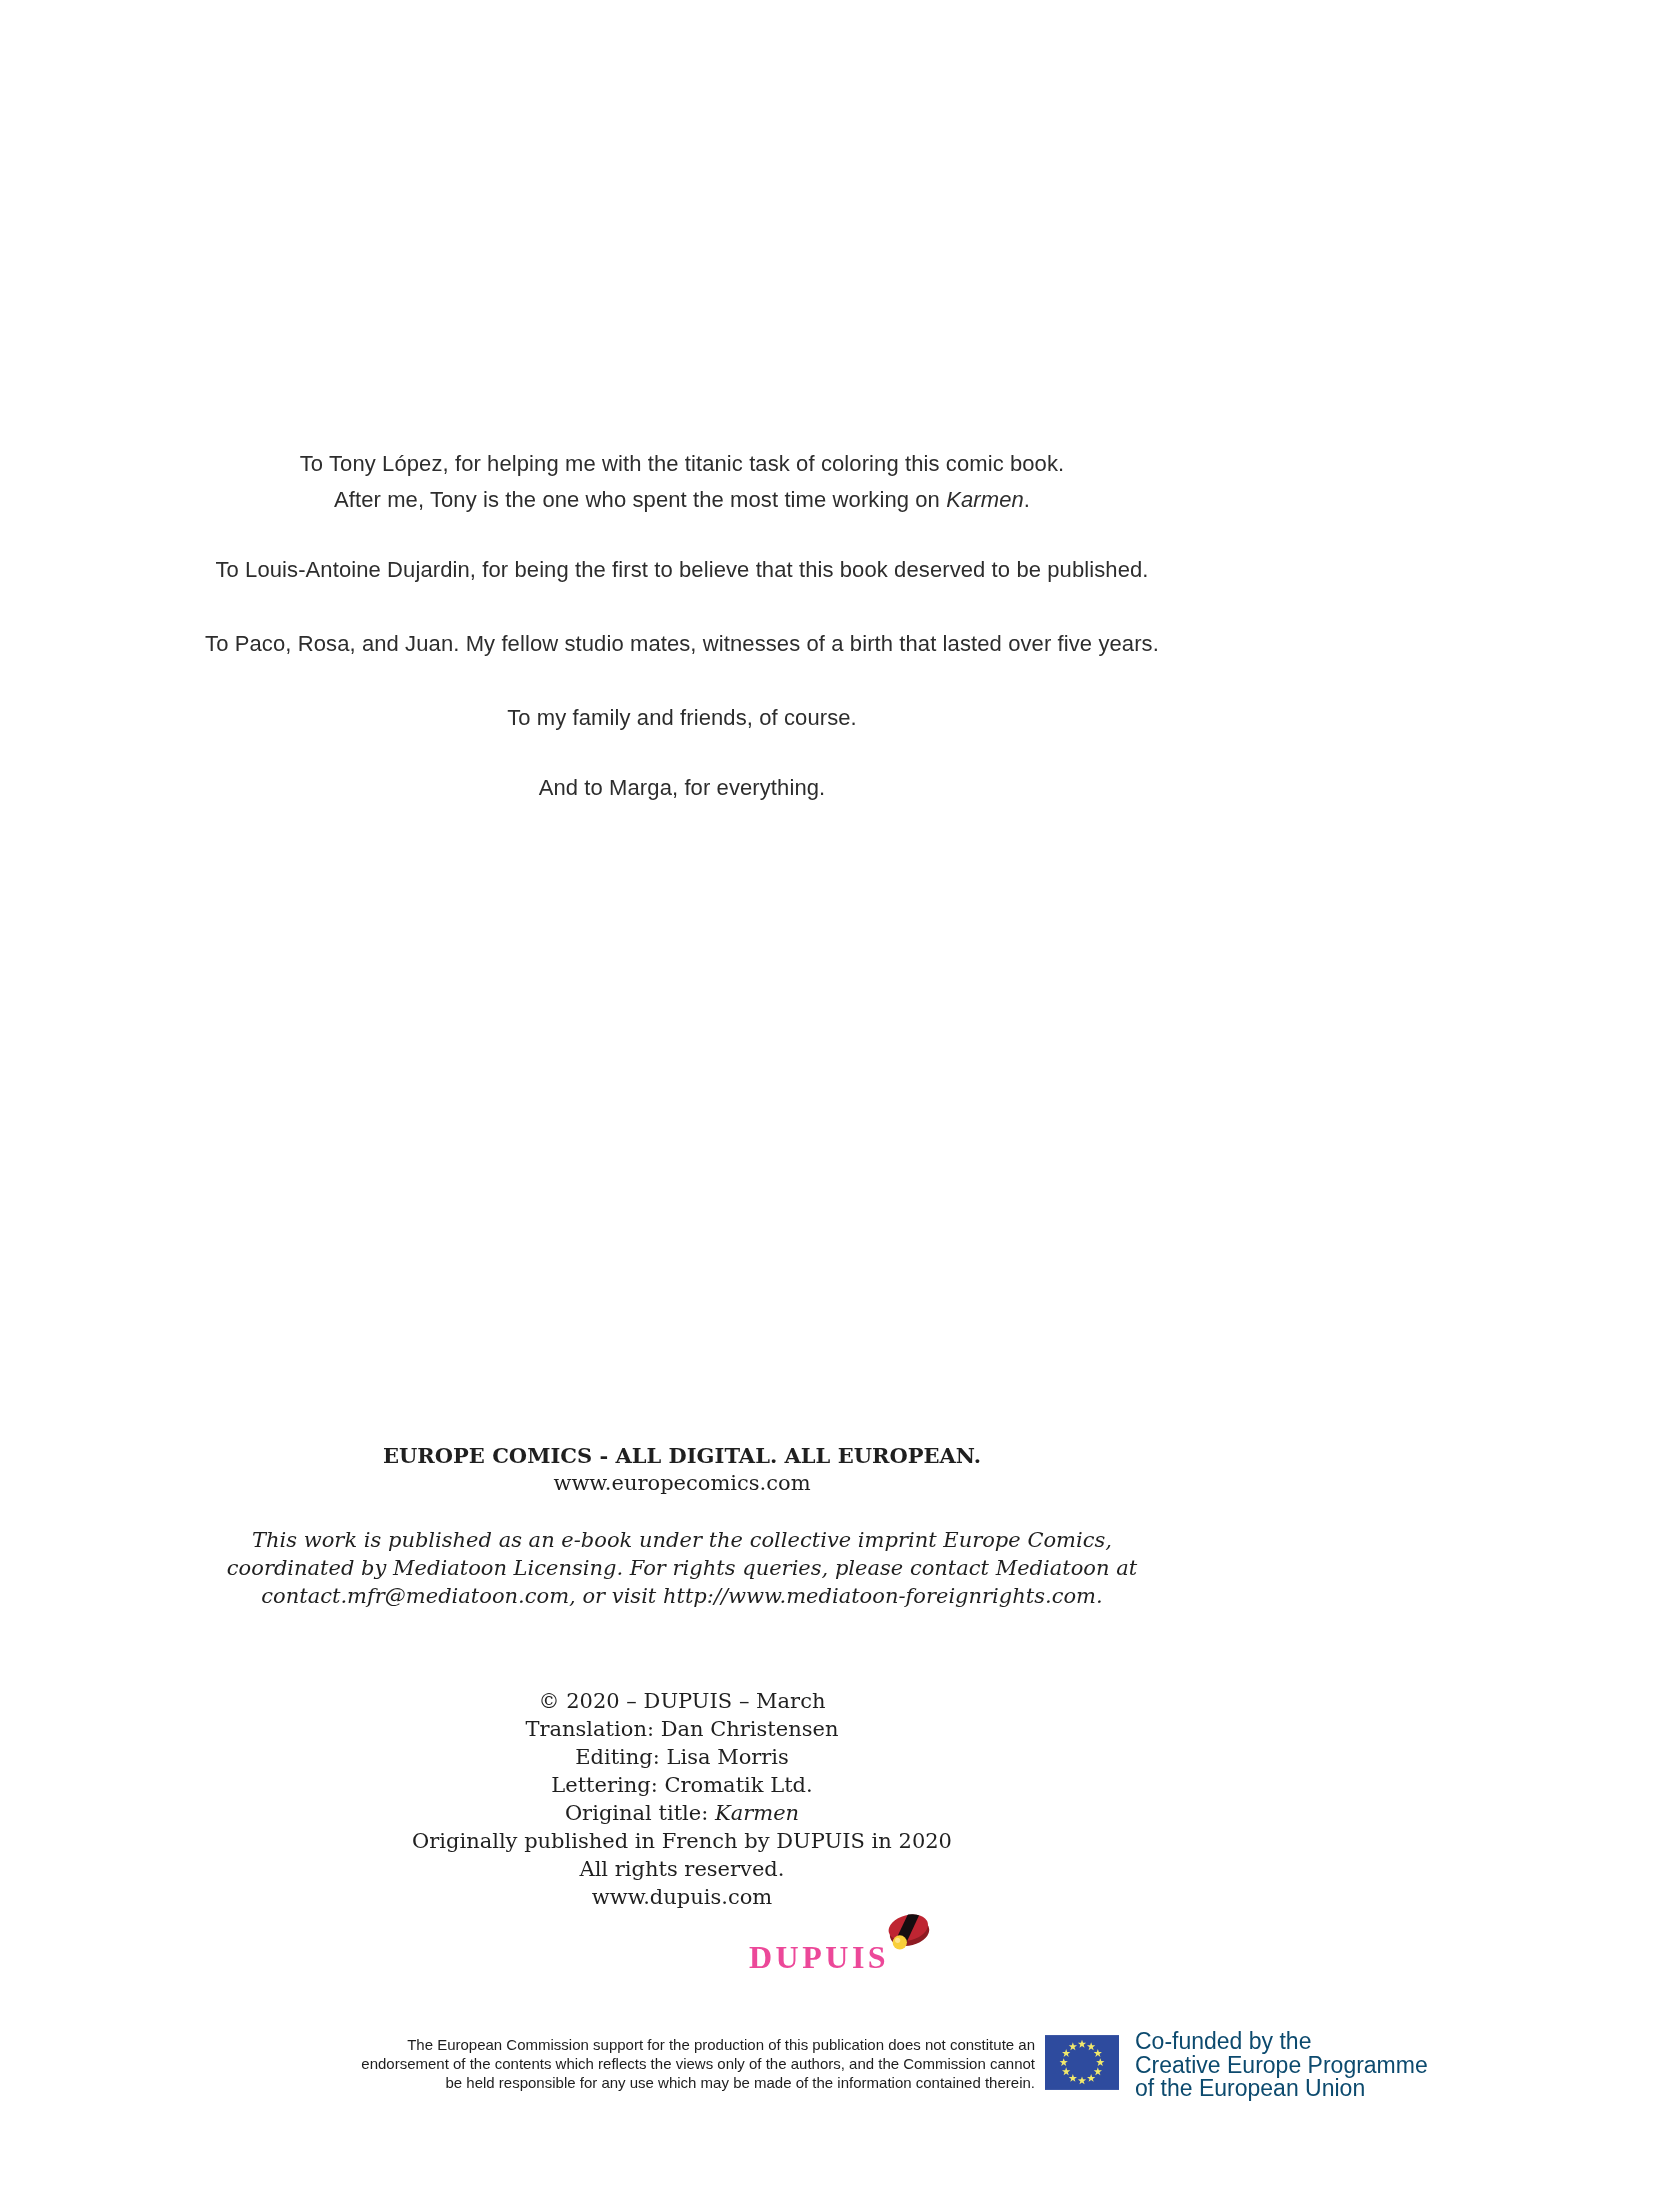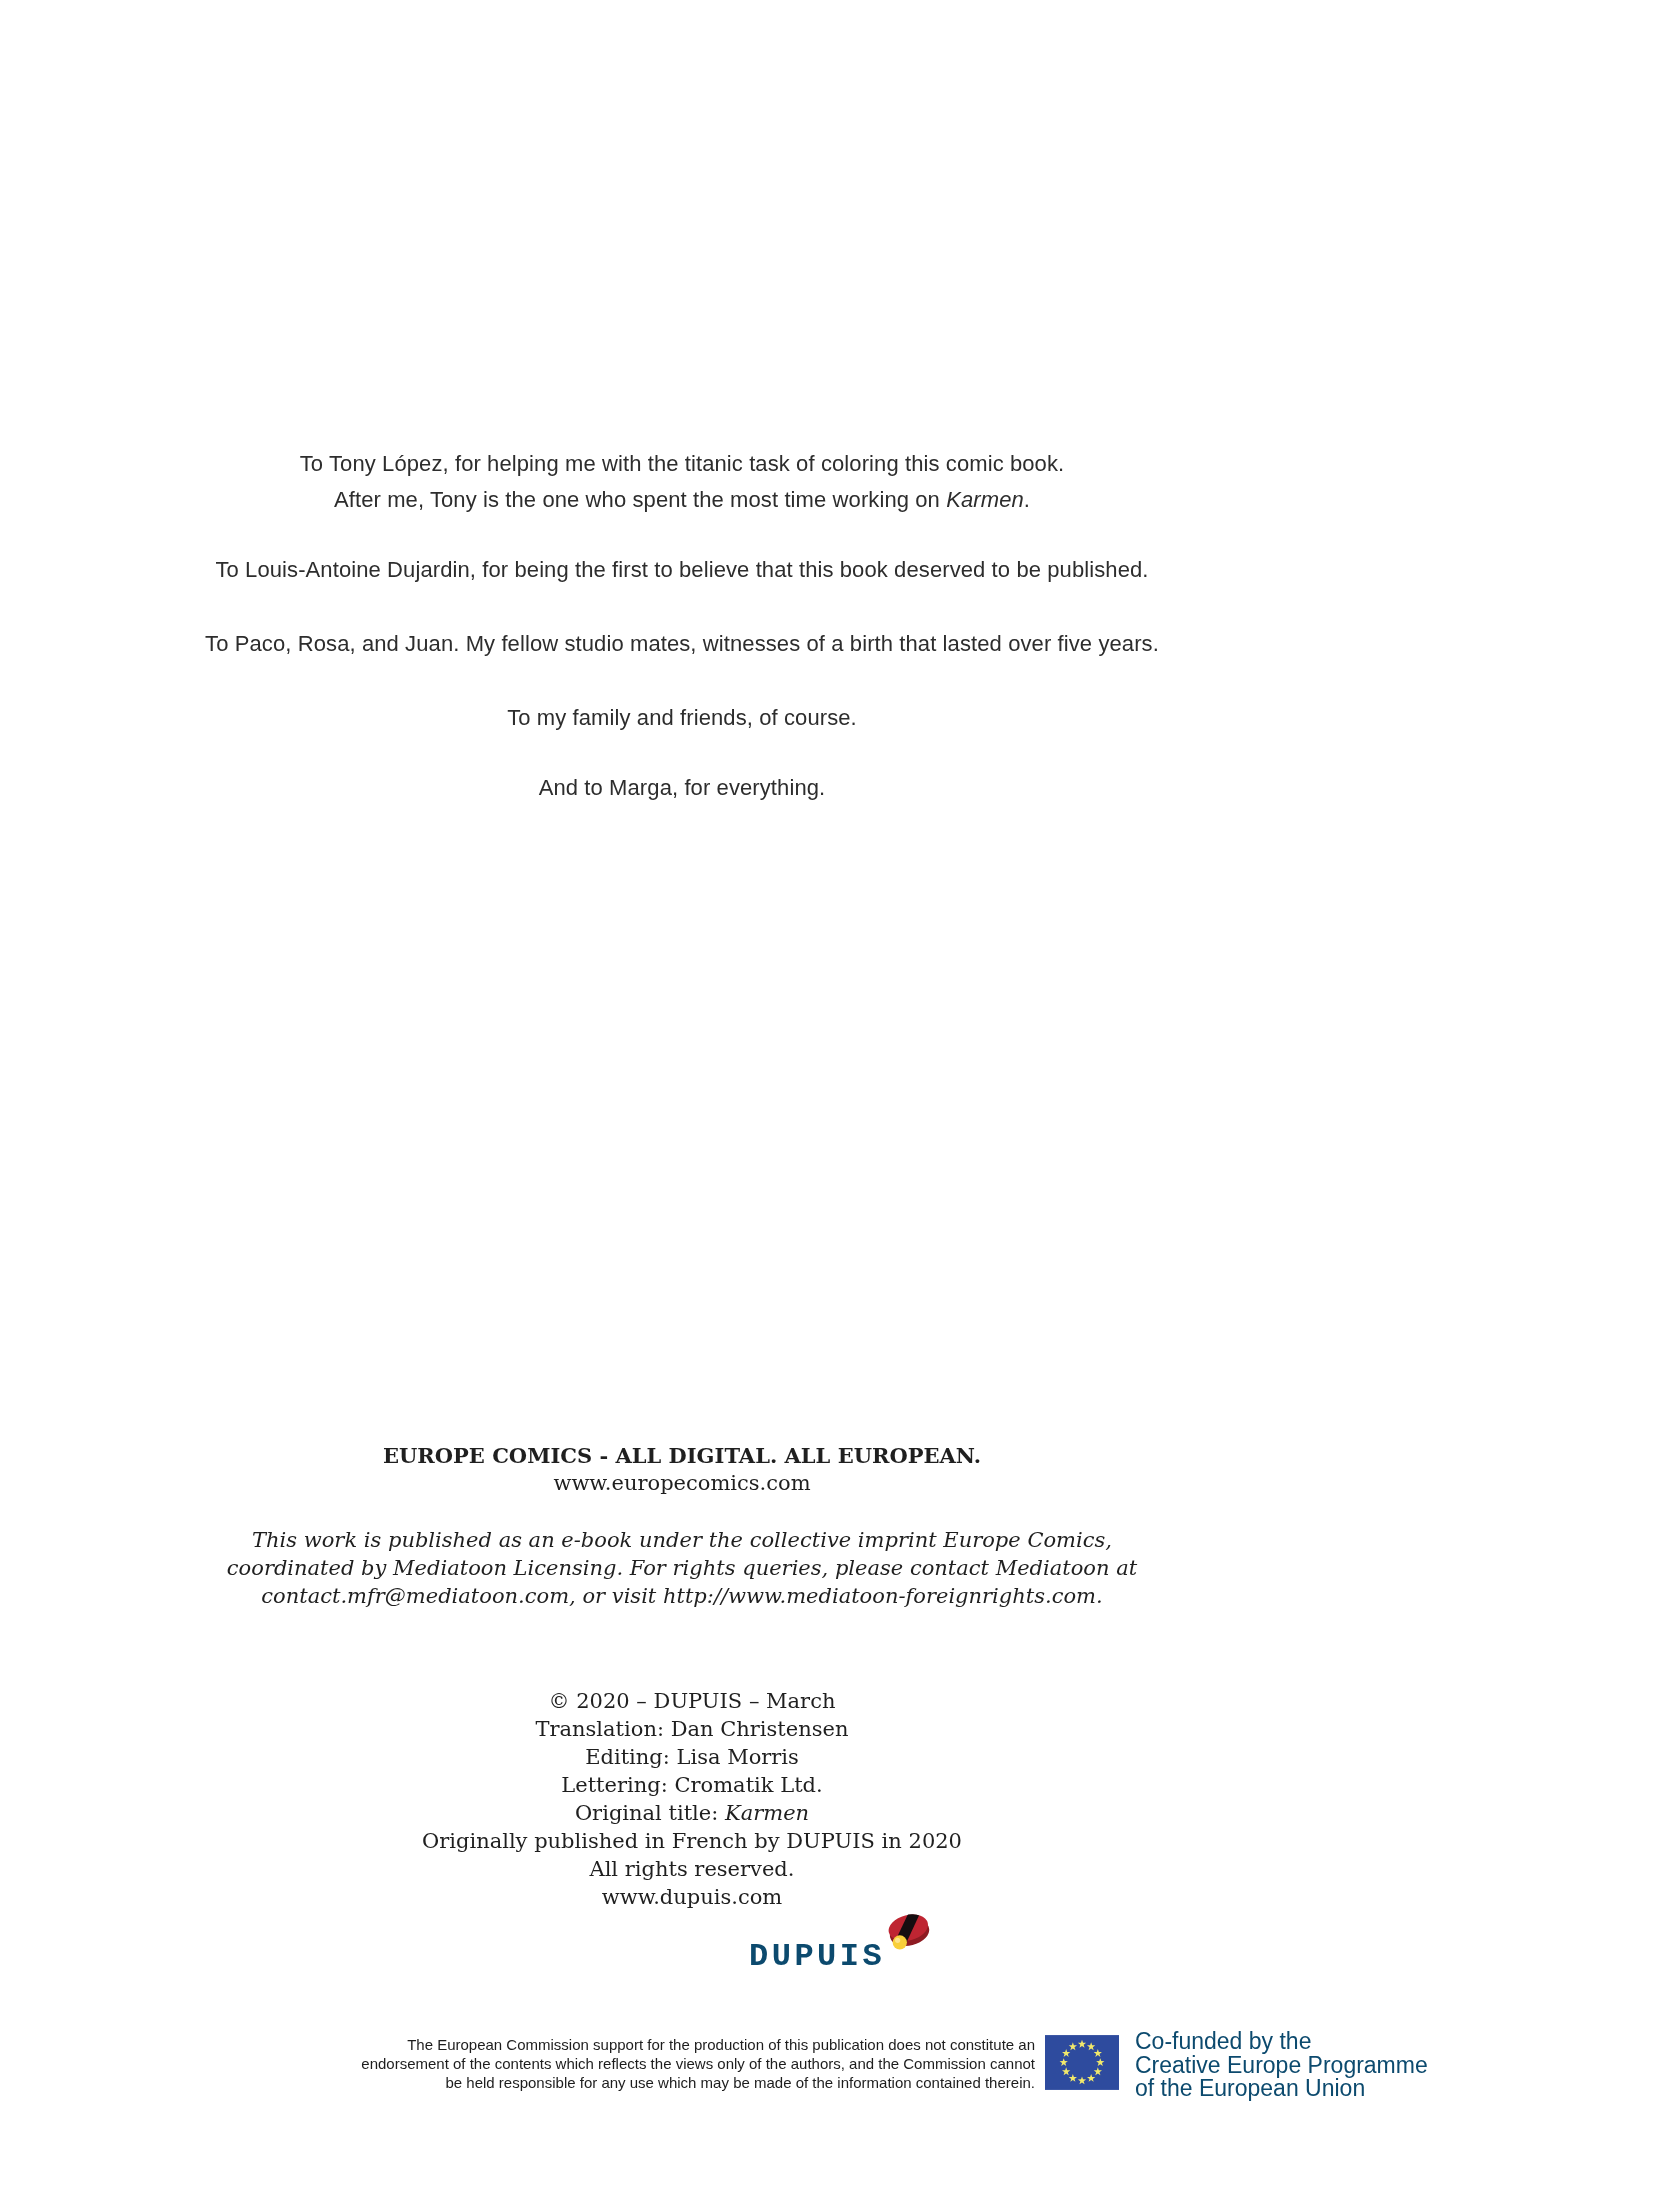--- a/index.html
+++ b/index.html
@@ -43,36 +43,35 @@
   .imprint {
     top: 1526px;
     font-size: 21px;
     line-height: 28px;
     font-style: italic;
   }
   .copyright {
     top: 1687px;
     font-size: 21px;
     line-height: 28px;
-    margin-left: 10px;
   }
   
   .dupuis-logo {
     left: 749px; top: 1911px;
     width: 183px; height: 63px;
   }
   .dupuis-word {
     position: absolute;
     left: 0; bottom: 1.7px;
-    font-family: Liberation Mono, monospace;
+    font-family: Liberation Serif, serif;
     font-weight: bold;
     font-size: 32px;
     line-height: 30px;
     letter-spacing: 3.5px;
-    color: #0c4a6e;
+    color: #ec4899;
   }
   .dupuis-icon { position: absolute; right: 0; top: 0; }
   
   .disclaimer {
     right: 642px; top: 2035px;
     text-align: right;
     font-size: 15px;
     line-height: 19px;
     color: #1d1d1d;
     margin-left: 23px;

